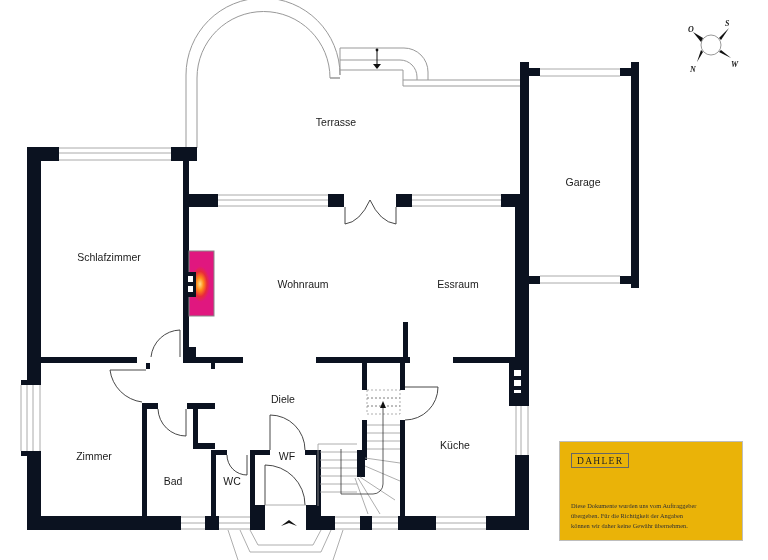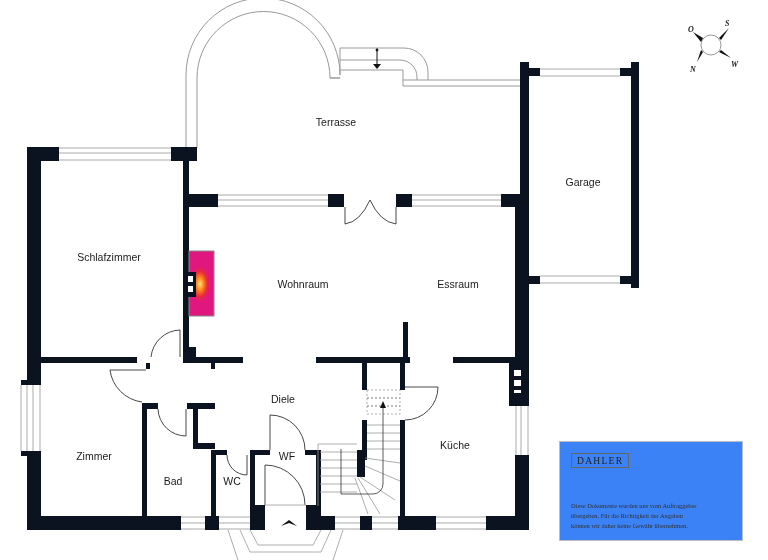--- a/index.html
+++ b/index.html
@@ -1,20 +1,20 @@
 <!DOCTYPE html>
 <html><head>
 <meta charset="utf-8">
 <style>
   html, body { margin: 0; padding: 0; background: #ffffff; }
   body { width: 768px; height: 560px; position: relative; overflow: hidden; font-family: "Liberation Sans", sans-serif; }
   #plan { position: absolute; left: 0; top: 0; }
   .room-label { font-family: "Liberation Sans", sans-serif; font-size: 10.5px; fill: #1a1a1a; }
   .compass-label { font-family: "Liberation Serif", serif; font-style: italic; font-weight: bold; font-size: 8px; fill: #222; }
-  .disclaimer-box { position: absolute; left: 559px; top: 441px; width: 184px; height: 100px; border: 1px solid #bdbdbd; box-sizing: border-box; background: #3b82f6; }
+  .disclaimer-box { position: absolute; left: 559px; top: 441px; width: 184px; height: 100px; border: 1px solid #bdbdbd; box-sizing: border-box; background: #eab308; }
   .brand { position: absolute; left: 11px; top: 11px; border: 1px solid #666; padding: 2px 5px 1px 5px; font-family: "Liberation Serif", serif; font-size: 9.5px; letter-spacing: 1.3px; color: #222; }
   .disclaimer-text { position: absolute; left: 11px; top: 59px; width: 170px; font-family: "Liberation Serif", serif; font-size: 6.4px; line-height: 10px; color: #333; }
 </style>
 </head>
 <body>
 
 <svg id="plan" width="768" height="560" viewBox="0 0 768 560" xmlns="http://www.w3.org/2000/svg">
   <defs>
     <radialGradient id="fireGlow" cx="40%" cy="50%" r="50%">
       <stop offset="0%" stop-color="#ffe08a"></stop>

